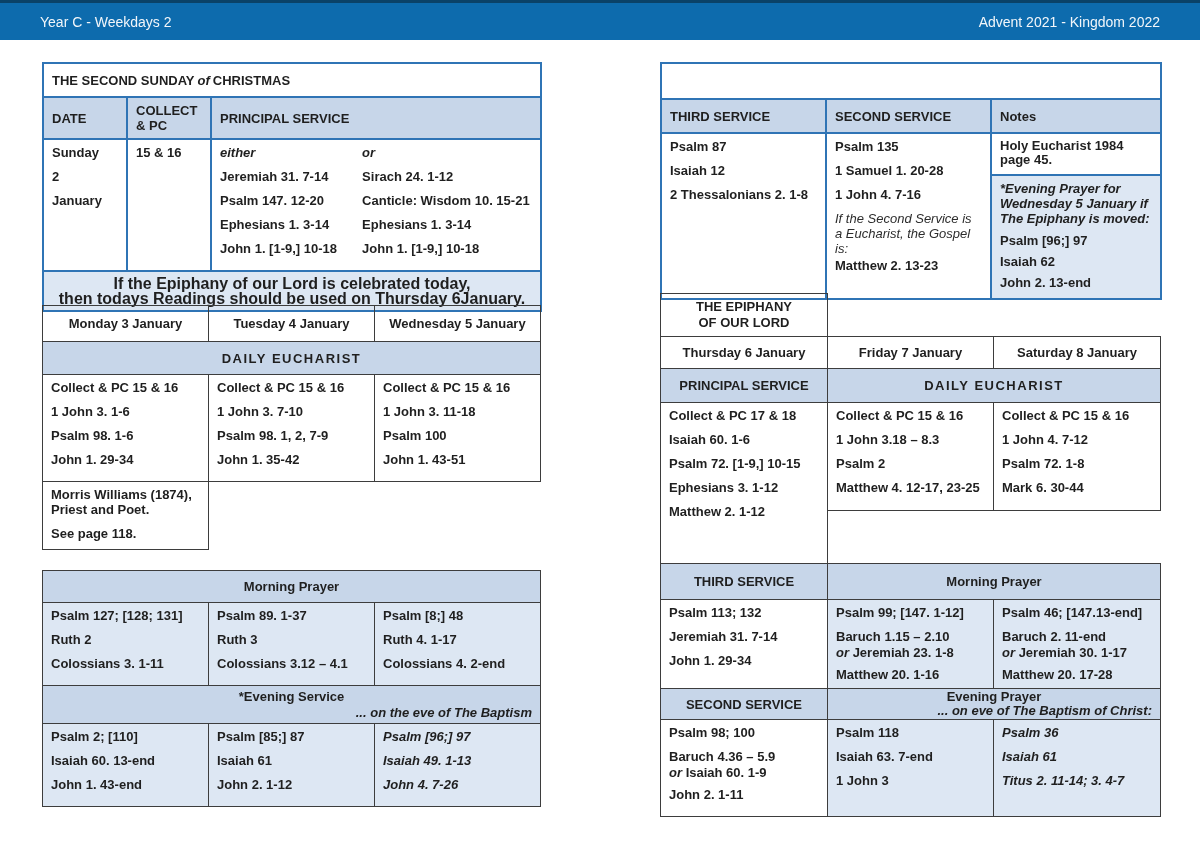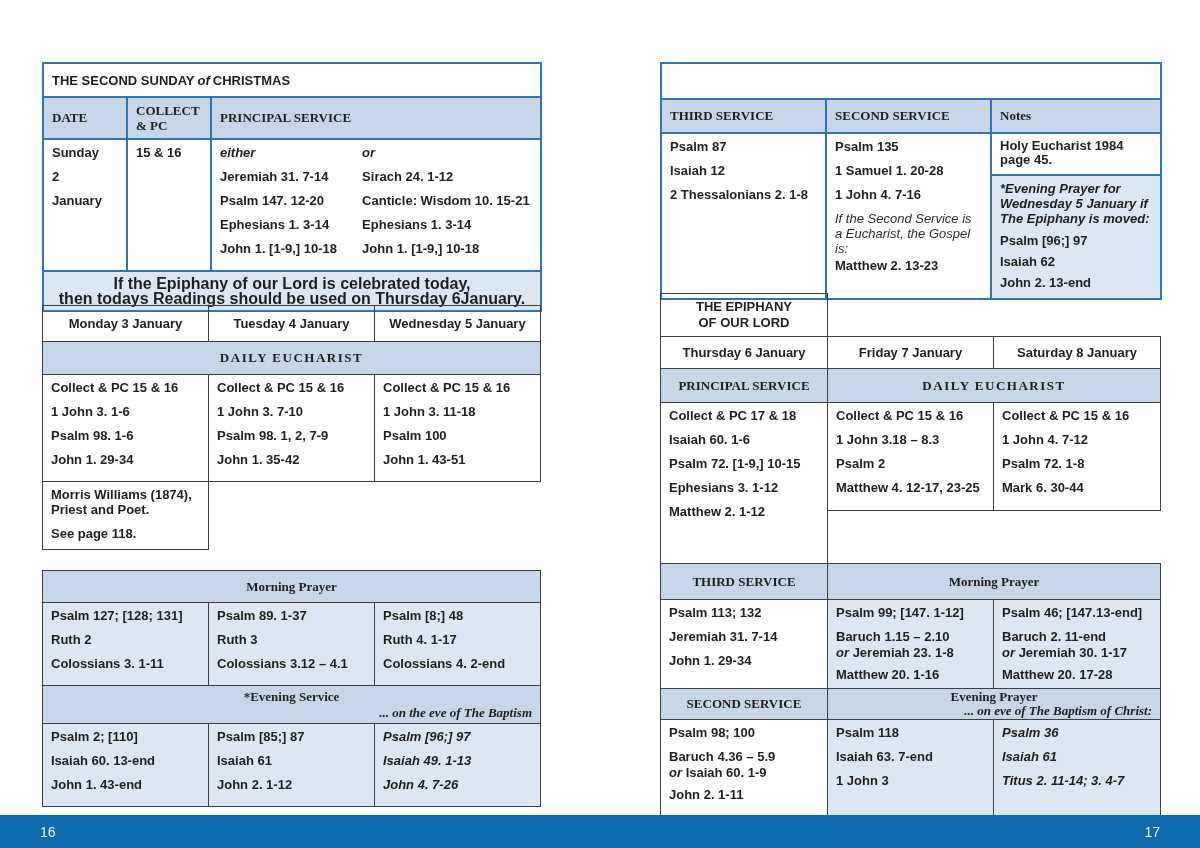--- a/index.html
+++ b/index.html
@@ -13,40 +13,44 @@
   .bar{position:absolute; left:0; width:1200px; background:var(--bar); color:#f2f6fa;
     font-size:14px; display:flex; justify-content:space-between; align-items:center;
     padding:0 40px;}
   #topbar{top:0; height:40px; border-top:3px solid #0a4268;}
   #botbar{top:815px; height:33px;}
   table{position:absolute; border-collapse:collapse; table-layout:fixed;padding-left:12px;}
   td{vertical-align:top; padding:5px 8px; font-size:13px; font-weight:bold; overflow:hidden;}
   .bluetbl td{border:2px solid var(--blue);}
   .darktbl td{border:1.5px solid var(--dark);}
   td.nb{border:none !important; background:transparent;}
-  td.fill{background:var(--hdrfill);font-family:Liberation Serif, serif;}
+  td.fill{background:var(--hdrfill);}
   td.shade{background:var(--shade);}
   td.ctr{text-align:center; vertical-align:middle;}
   .ln{line-height:16px; margin-bottom:8px;}
   .pair{margin-bottom:6px;}
   .pair .ln{margin-bottom:0; line-height:16px;}
   .it{font-style:italic;}
   .rm{font-weight:normal; font-style:italic; color:#2c2c2c;}
   .sp1{letter-spacing:1.5px;}
   .pre{white-space:pre-line;}
   .subhdr{display:block; text-align:right; font-style:italic; line-height:15px;}
   .mainhdr{display:block; text-align:center; line-height:16px;}
   .notehdr{line-height:15px; margin-bottom:4px;}
   .gap{margin:0 3px;}
 </style>
 </head>
 <body>
 
 <div id="page">
 
+  <div id="topbar" class="bar">
+    <span>Year C - Weekdays 2</span>
+    <span>Advent  2021 - Kingdom 2022</span>
+  </div>
 
   <table class="bluetbl" style="left:42px; top:62px; width:498px;">
     <colgroup>
         <col style="width:84px">
         <col style="width:84px">
         <col style="width:330px">
       </colgroup>
     <tbody>
         <tr style="height:34px">
       <td colspan="3" style="vertical-align:middle;">
@@ -396,18 +400,14 @@
         <div>
               <div class="ln">Psalm 36</div>
               <div class="ln">Isaiah 61</div>
               <div class="ln">Titus 2. 11-14; 3. 4-7</div>
             </div>
       </td>
     </tr>
   </tbody>
     </table>
 
-  <div id="botbar" class="bar">
-    <span>16</span>
-    <span>17</span>
-  </div>
 
 </div>
 
 </body></html>

